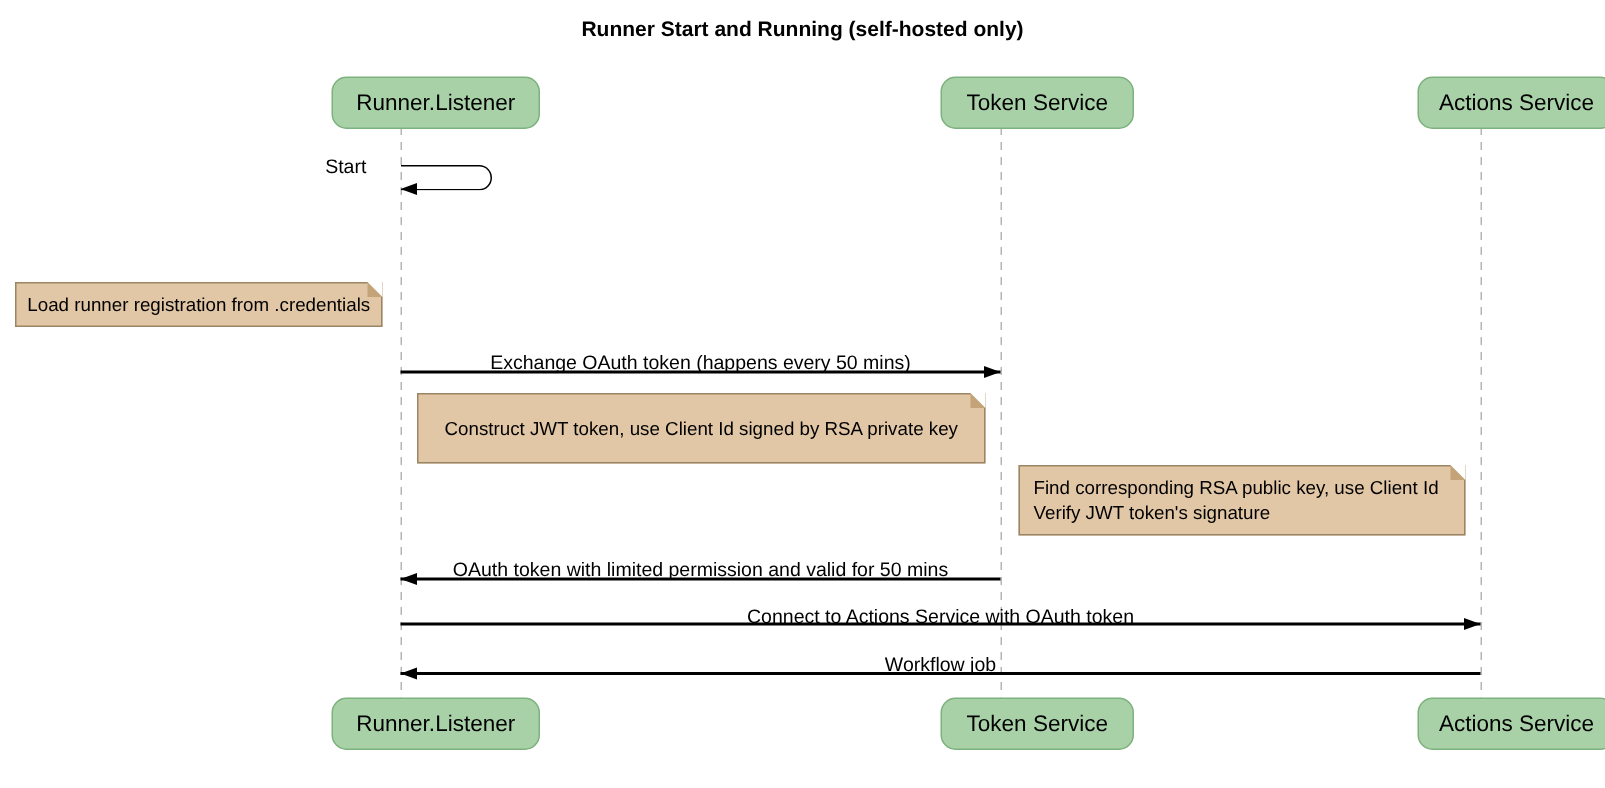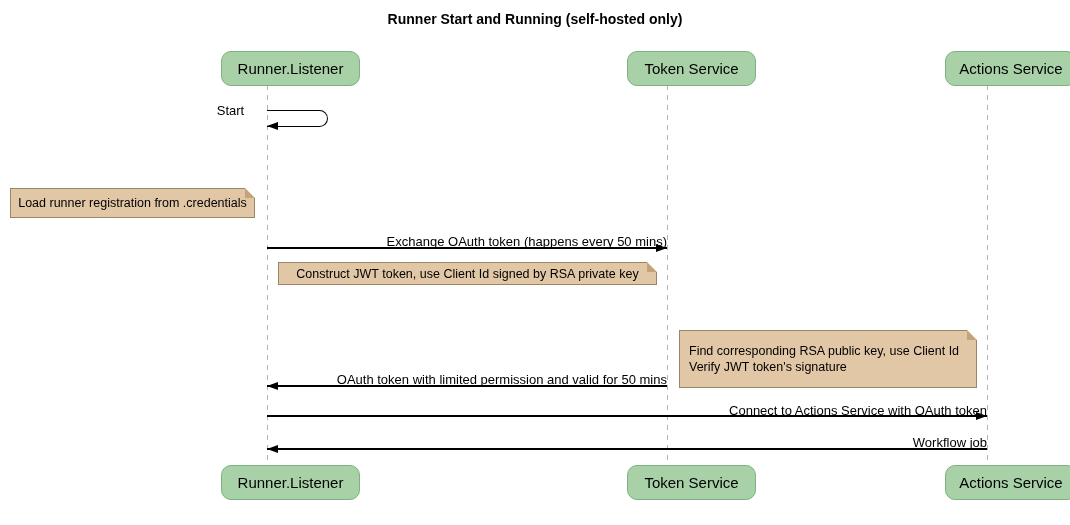--- a/index.html
+++ b/index.html
@@ -35,21 +35,21 @@
   .note::before{
     content:"";position:absolute;top:-1px;right:-1px;
     border-style:solid;border-width:0 10px 10px 0;
     border-color:#ffffff #ffffff #c2a478 #c2a478;
   }
   .note.multiline{
     white-space:pre-line;justify-content:flex-start;text-align:left;
     line-height:16.5px;padding:5px 9px;
   }
   .msg-label{
-    position:absolute;font-size:13px;text-align:right;white-space:nowrap;
+    position:absolute;font-size:13px;text-align:center;white-space:nowrap;
   }
   .msg-label.right-align{text-align:center;}
   .msg-line{position:absolute;height:1.5px;background:#000;}
   .arrow{position:absolute;width:0;height:0;}
   .arrow.right{border-top:4px solid transparent;border-bottom:4px solid transparent;border-left:11px solid #000;}
   .arrow.left{border-top:4px solid transparent;border-bottom:4px solid transparent;border-right:11px solid #000;}
   .self-loop{
     position:absolute;box-sizing:border-box;
     border:1.5px solid #000;border-left:none;
     border-radius:0 9px 9px 0;
@@ -74,23 +74,23 @@
   <div class="self-loop" style="left:267px;top:110px;width:61px;height:17px;"></div>
   <div class="arrow left" style="left:267px;top:122px;"></div>
 
 
   <div class="note" style="left:10px;top:188px;width:245px;height:30px;">Load runner registration from .credentials</div>
 
   <div class="msg-label" style="left:267px;top:234px;width:400px;">Exchange OAuth token (happens every 50 mins)</div>
   <div class="msg-line" style="left:267px;top:247px;width:400px;"></div>
   <div class="arrow right" style="left:656px;top:244px;"></div>
 
-  <div class="note" style="left:278px;top:262px;width:379px;height:23px;">Construct JWT token, use Client Id signed by RSA private key</div>
+  <div class="note" style="left:278px;top:262px;width:379px;height:47px;">Construct JWT token, use Client Id signed by RSA private key</div>
 
-  <div class="note multiline" style="left:679px;top:310px;width:298px;height:58px;margin-top:20px;">Find corresponding RSA public key, use Client Id
+  <div class="note multiline" style="left:679px;top:310px;width:298px;height:47px;">Find corresponding RSA public key, use Client Id
 Verify JWT token's signature</div>
 
   <div class="msg-label" style="left:267px;top:372px;width:400px;">OAuth token with limited permission and valid for 50 mins</div>
   <div class="msg-line" style="left:267px;top:385px;width:400px;"></div>
   <div class="arrow left" style="left:267px;top:382px;"></div>
 
   <div class="msg-label" style="left:267px;top:403px;width:720px;">Connect to Actions Service with OAuth token</div>
   <div class="msg-line" style="left:267px;top:415px;width:720px;"></div>
   <div class="arrow right" style="left:976px;top:412px;"></div>
 

